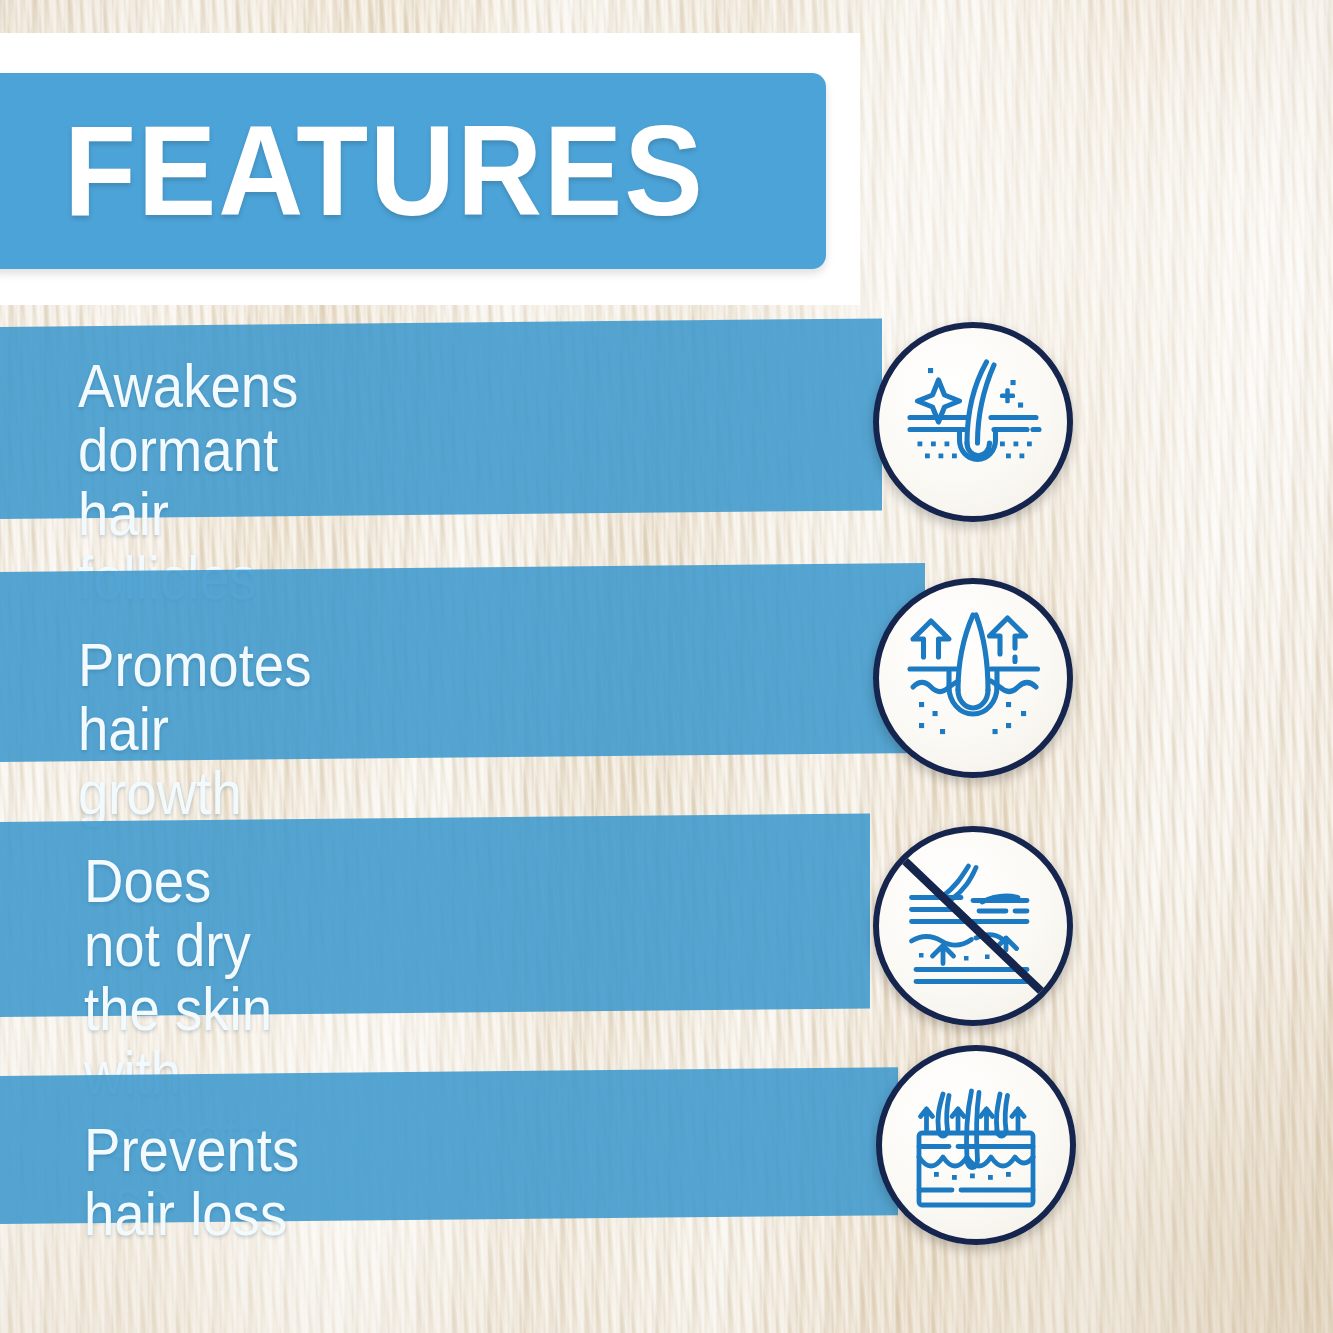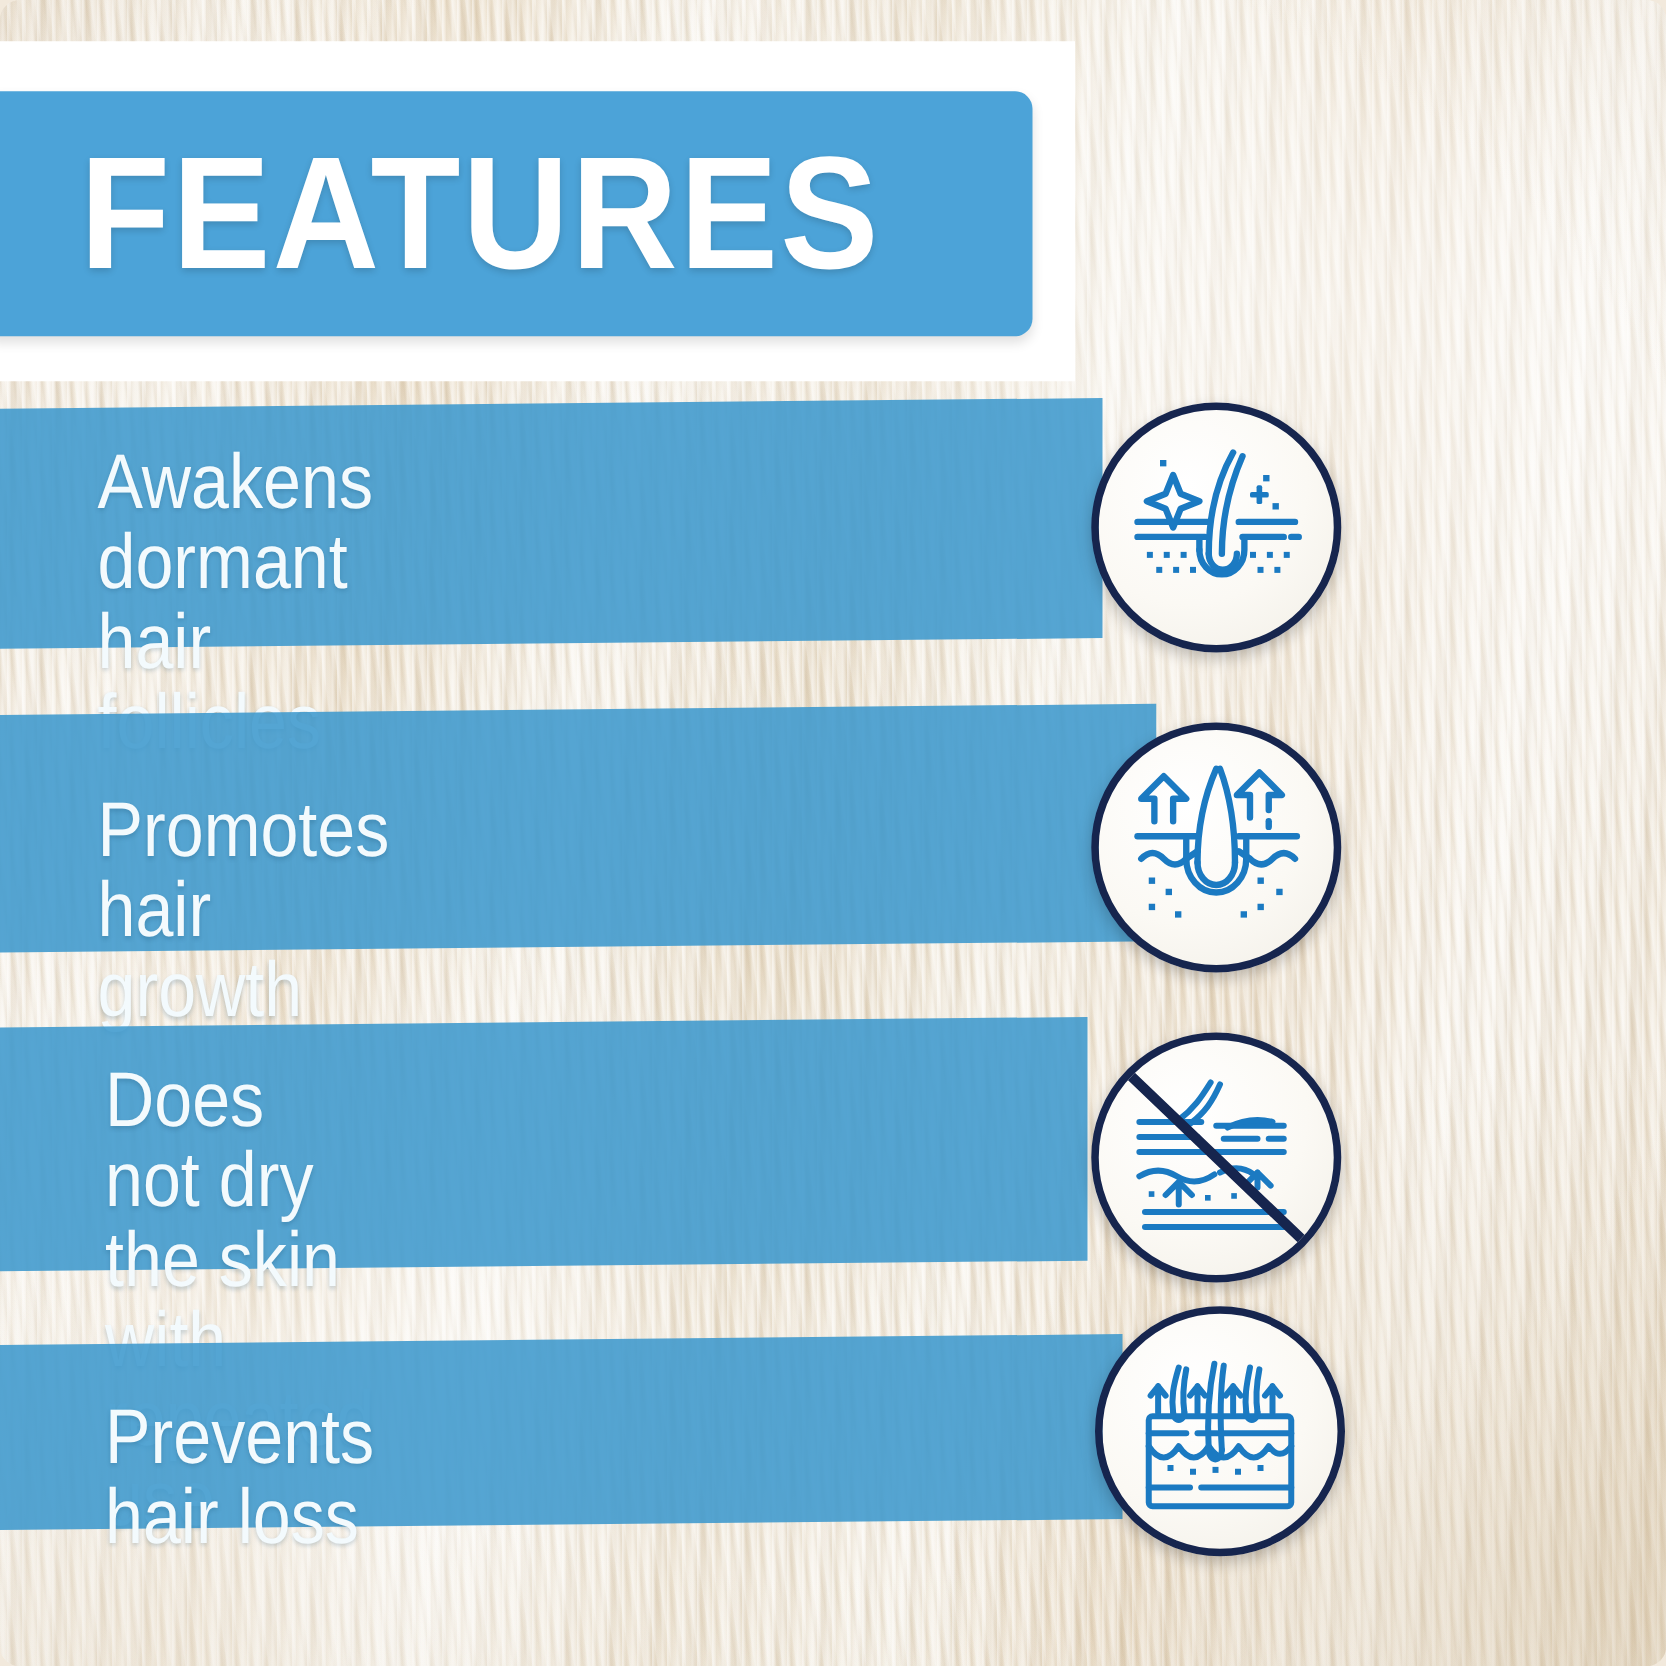--- a/index.html
+++ b/index.html
@@ -12,21 +12,20 @@
     overflow: hidden;
     font-family: "Liberation Sans", sans-serif;
     background: #F2E9DC;
   }
 
   #stage {
     position: relative;
     width: 1333px;
     height: 1333px;
     overflow: hidden;
-    border-radius: 16px;
   }
 
   
   .bg-base {
     position: absolute;
     inset: 0;
     background:
       linear-gradient(100deg,
         #efe6d8 0%,
         #f7f2e9 12%,

